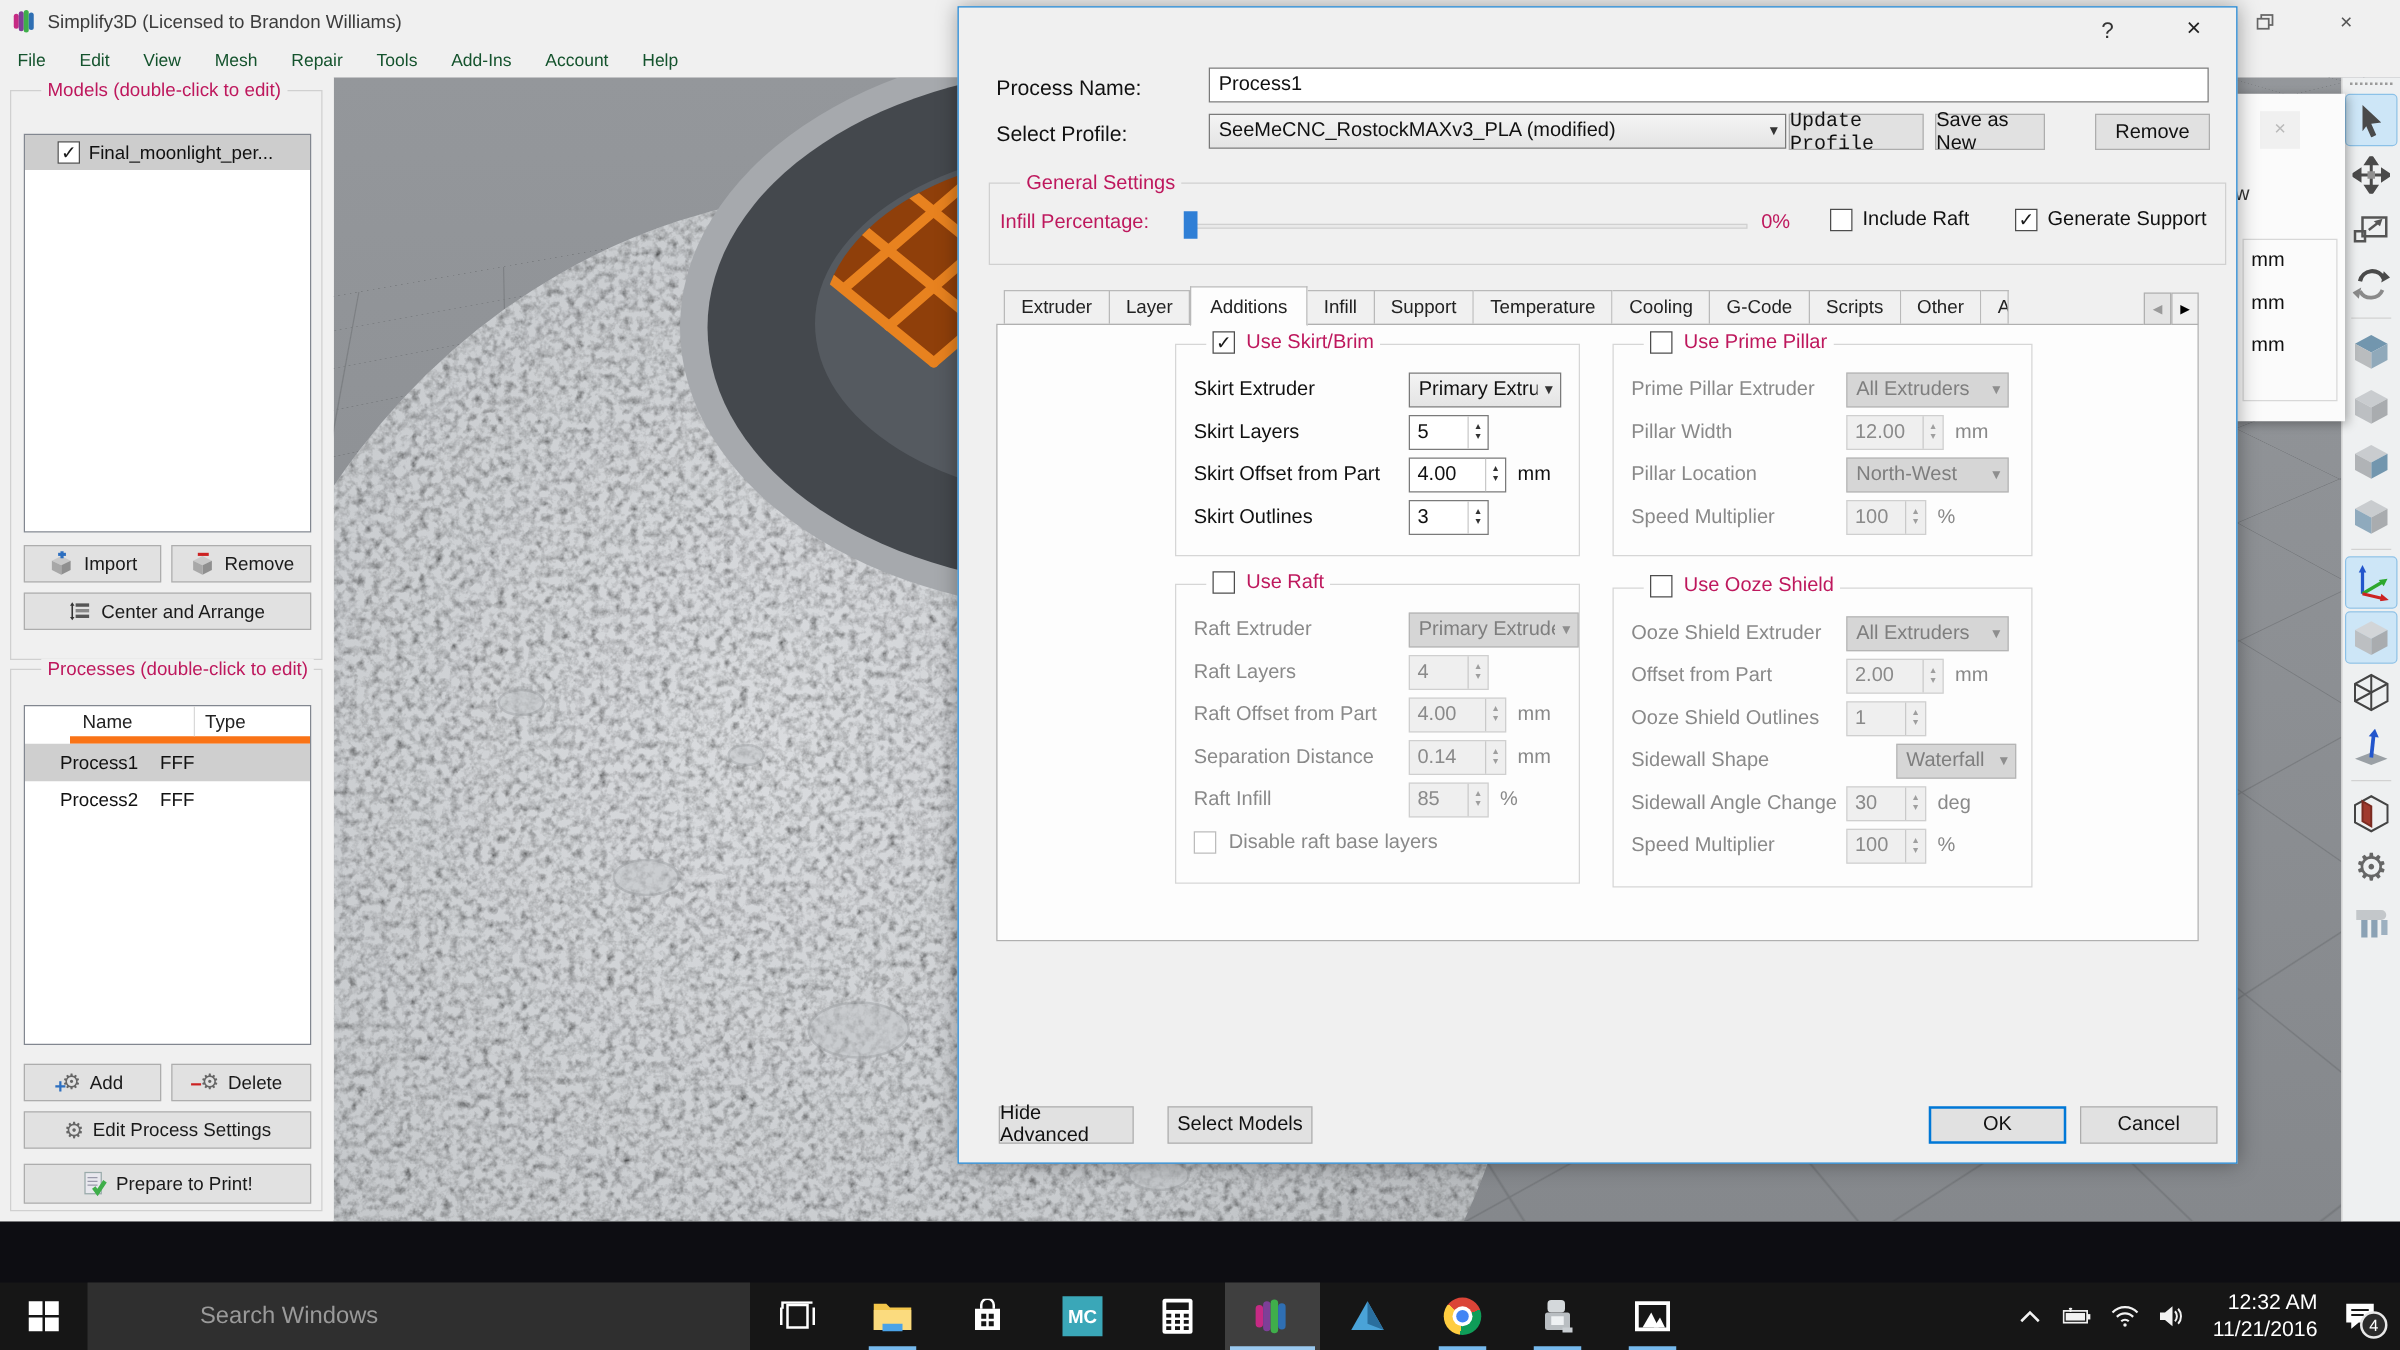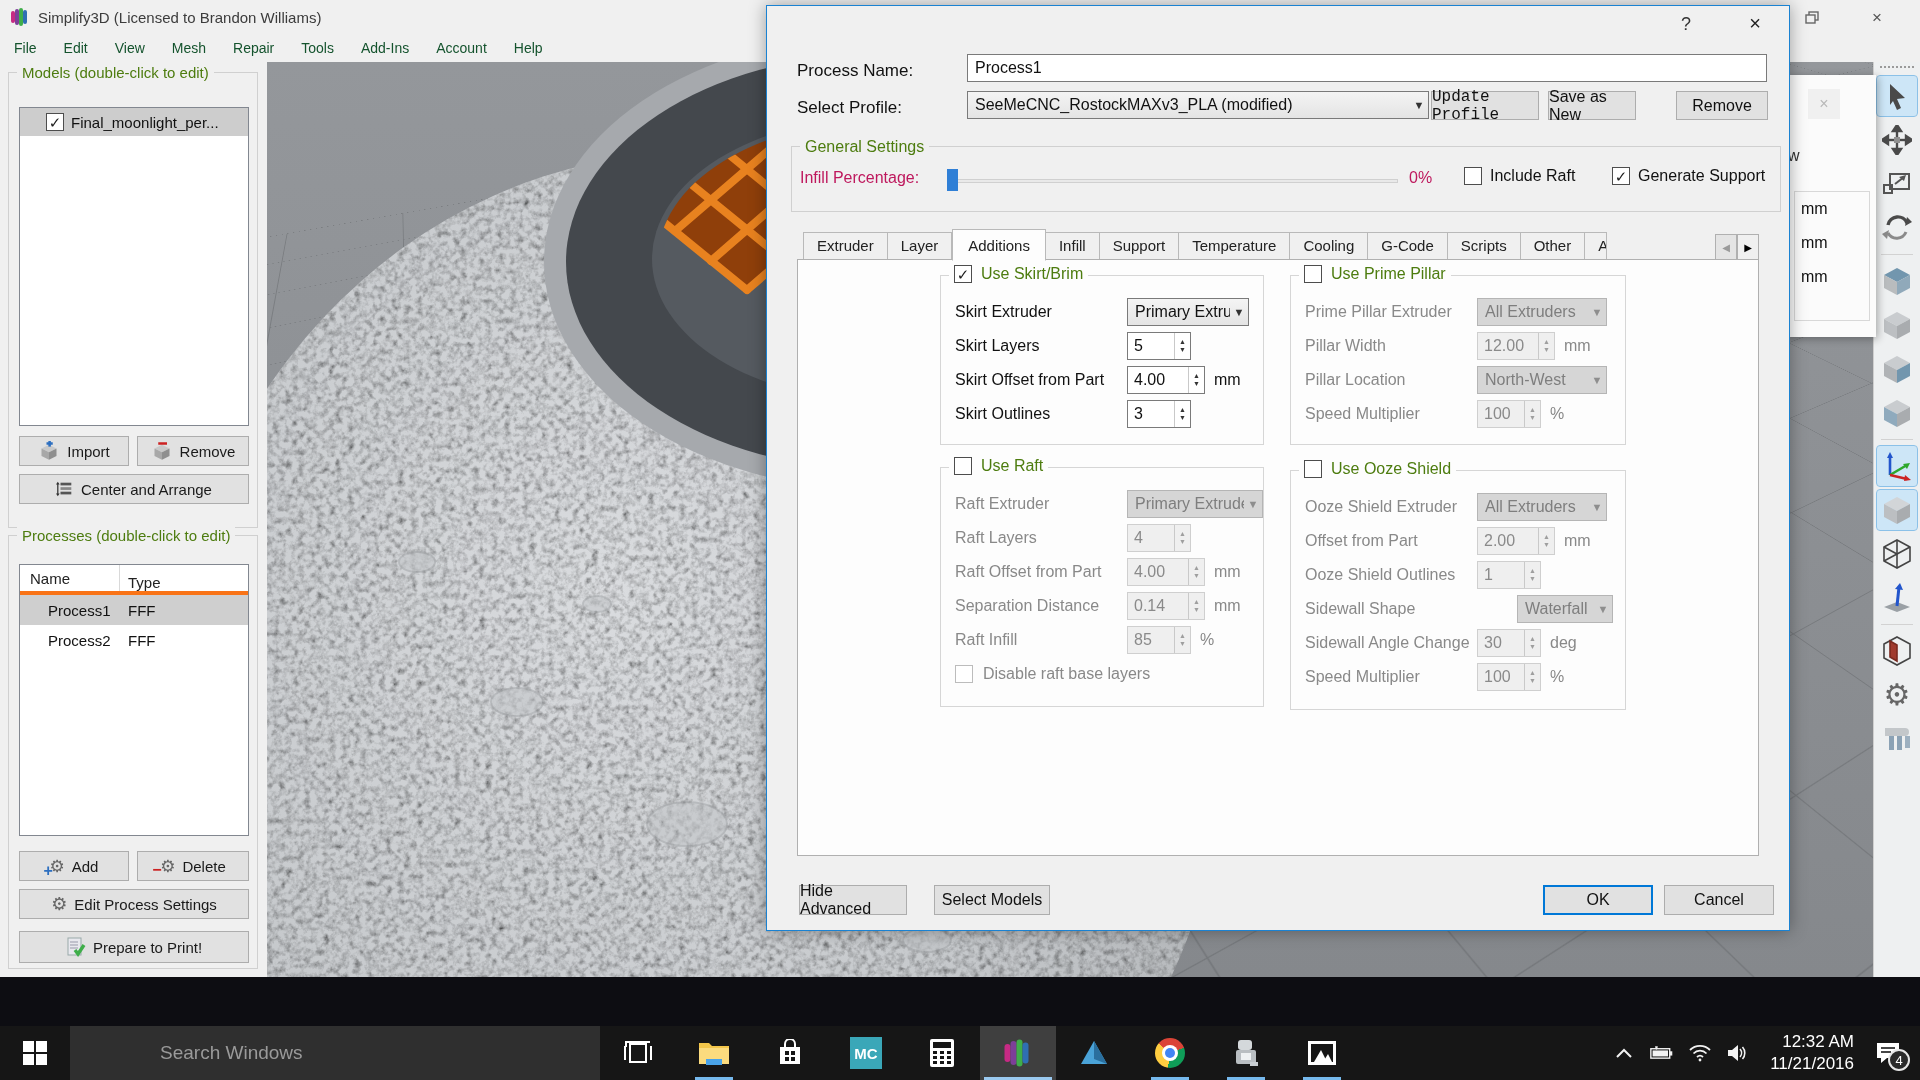--- a/index.html
+++ b/index.html
@@ -13,27 +13,27 @@
   .title-text { font-size:15px; color:#3c3c3c; }
   .win-ctl { position:absolute; top:6px; width:34px; height:24px; display:flex; align-items:center; justify-content:center; color:#555; font-size:17px; }
   .win-ctl.restore { left:1796px; }
   .win-ctl.close { left:1860px; }
   .menubar { position:absolute; left:0; top:34px; width:100%; height:28px; background:#f0f0f0; display:flex; align-items:center; padding-left:14px; gap:27px; }
   .menu-item { font-size:14px; color:#14532d; }
 
   
   .left-panel { position:absolute; left:0; top:62px; width:267px; height:915px; background:#f0f0f0; }
   .groupbox { position:absolute; border:1px solid #d0d0d0; }
-  .gb-legend { position:absolute; top:-9px; left:8px; background:#f0f0f0; padding:0 5px; font-size:15px; color:#4d7c0f; white-space:nowrap; }
+  .gb-legend { position:absolute; top:-9px; left:24px; background:#f0f0f0; padding:0 5px; font-size:15px; color:#be185d; white-space:nowrap; }
   .listbox { position:absolute; background:#fff; border:1px solid #828790; }
   .model-row { display:flex; align-items:center; height:28px; background:#cdcdcd; padding-left:26px; gap:7px; }
   .model-row .lbl { font-size:15px; color:#111; white-space:nowrap; overflow:hidden; }
   .btn { display:flex; align-items:center; justify-content:center; gap:7px; background:#e1e1e1; border:1px solid #adadad; font-size:15px; color:#1a1a1a; }
   .ptable { position:absolute; background:#fff; border:1px solid #828790; }
-  .ptable .thead { display:flex; height:30px; border-bottom:4px solid #f97316; align-items:flex-end; font-size:15px; color:#222; }
+  .ptable .thead { display:flex; height:30px; border-bottom:6px solid #f97316; align-items:center; font-size:15px; color:#222;margin-left:36px; }
   .ptable .thead .c1 { width:100px; padding-left:10px; border-right:1px solid #d9d9d9; height:100%; display:flex; align-items:center; }
   .ptable .thead .c2 { padding-left:8px; }
   .ptable .trow { display:flex; height:30px; align-items:center; font-size:15px; color:#111; }
   .ptable .trow .c1 { width:100px; padding-left:28px; }
   .ptable .trow .c2 { padding-left:8px; }
   .ptable .trow.sel { background:#cfcfcf; }
 
   
   .cb { width:18px; height:18px; background:#fff; border:1px solid #4d4d4d; display:inline-flex; align-items:center; justify-content:center; flex:none; font-size:15px; color:#1a1a1a; line-height:1; }
   .cb.checked::before { content:"✓"; }
@@ -85,21 +85,21 @@
 
   
   .tabs { position:absolute; left:36px; top:224px; height:30px; display:flex; align-items:flex-end; }
   .tab { padding:4px 13px 5px; font-size:15px; color:#222; background:#f0f0f0; border:1px solid #b9b9b9; border-left:none; }
   .tab:first-child { border-left:1px solid #b9b9b9; }
   .tab.active { background:#fdfdfd; padding:7px 15px 6px; border-bottom:1px solid #fdfdfd; margin-bottom:-1px; position:relative; z-index:3; border-left:1px solid #b9b9b9; }
   .tab.partial { width:22px; overflow:hidden; padding-right:0; }
   .tab-scroll { position:absolute; left:948px; top:228px; display:flex; z-index:4; }
   .tab-scroll .ts { width:22px; height:26px; background:#f0f0f0; border:1px solid #b0b0b0; display:flex; align-items:center; justify-content:center; font-size:10px; }
   .tab-scroll .ts.dim { color:#9a9a9a; background:#e4e4e4; }
-  .content { position:absolute; left:30px; top:253px; width:962px; height:597px; background:#fdfdfd; border:1px solid #b0b0b0; }
+  .content { position:absolute; left:30px; top:253px; width:962px; height:494px; background:#fdfdfd; border:1px solid #b0b0b0; }
   .content .groupbox { border:1px solid #d6d6d6; }
   .content .gb-legend { background:#fdfdfd; display:flex; align-items:center; gap:9px; font-size:16px; top:-11px; }
   .gb-body { position:absolute; left:0; top:0; width:100%; height:100%; padding:22px 12px 0 14px; }
   .frow { display:flex; align-items:center; height:28px; margin-bottom:6px; }
   .frow .fl { width:172px; flex:none; font-size:16px; color:#111; white-space:nowrap; }
   .grp.dis .frow .fl { color:#898989; }
   .spin { display:inline-flex; height:28px; background:#fff; border:1px solid #7a7a7a; width:64px; }
   .spin .sv { flex:1; font-size:16px; color:#111; padding-left:6px; display:flex; align-items:center; }
   .spin .sarr { width:16px; display:flex; flex-direction:column; align-items:center; justify-content:center; font-size:7px; color:#333; line-height:1.2; border-left:1px solid #c9c9c9; }
   .spin.wide { width:78px; }

